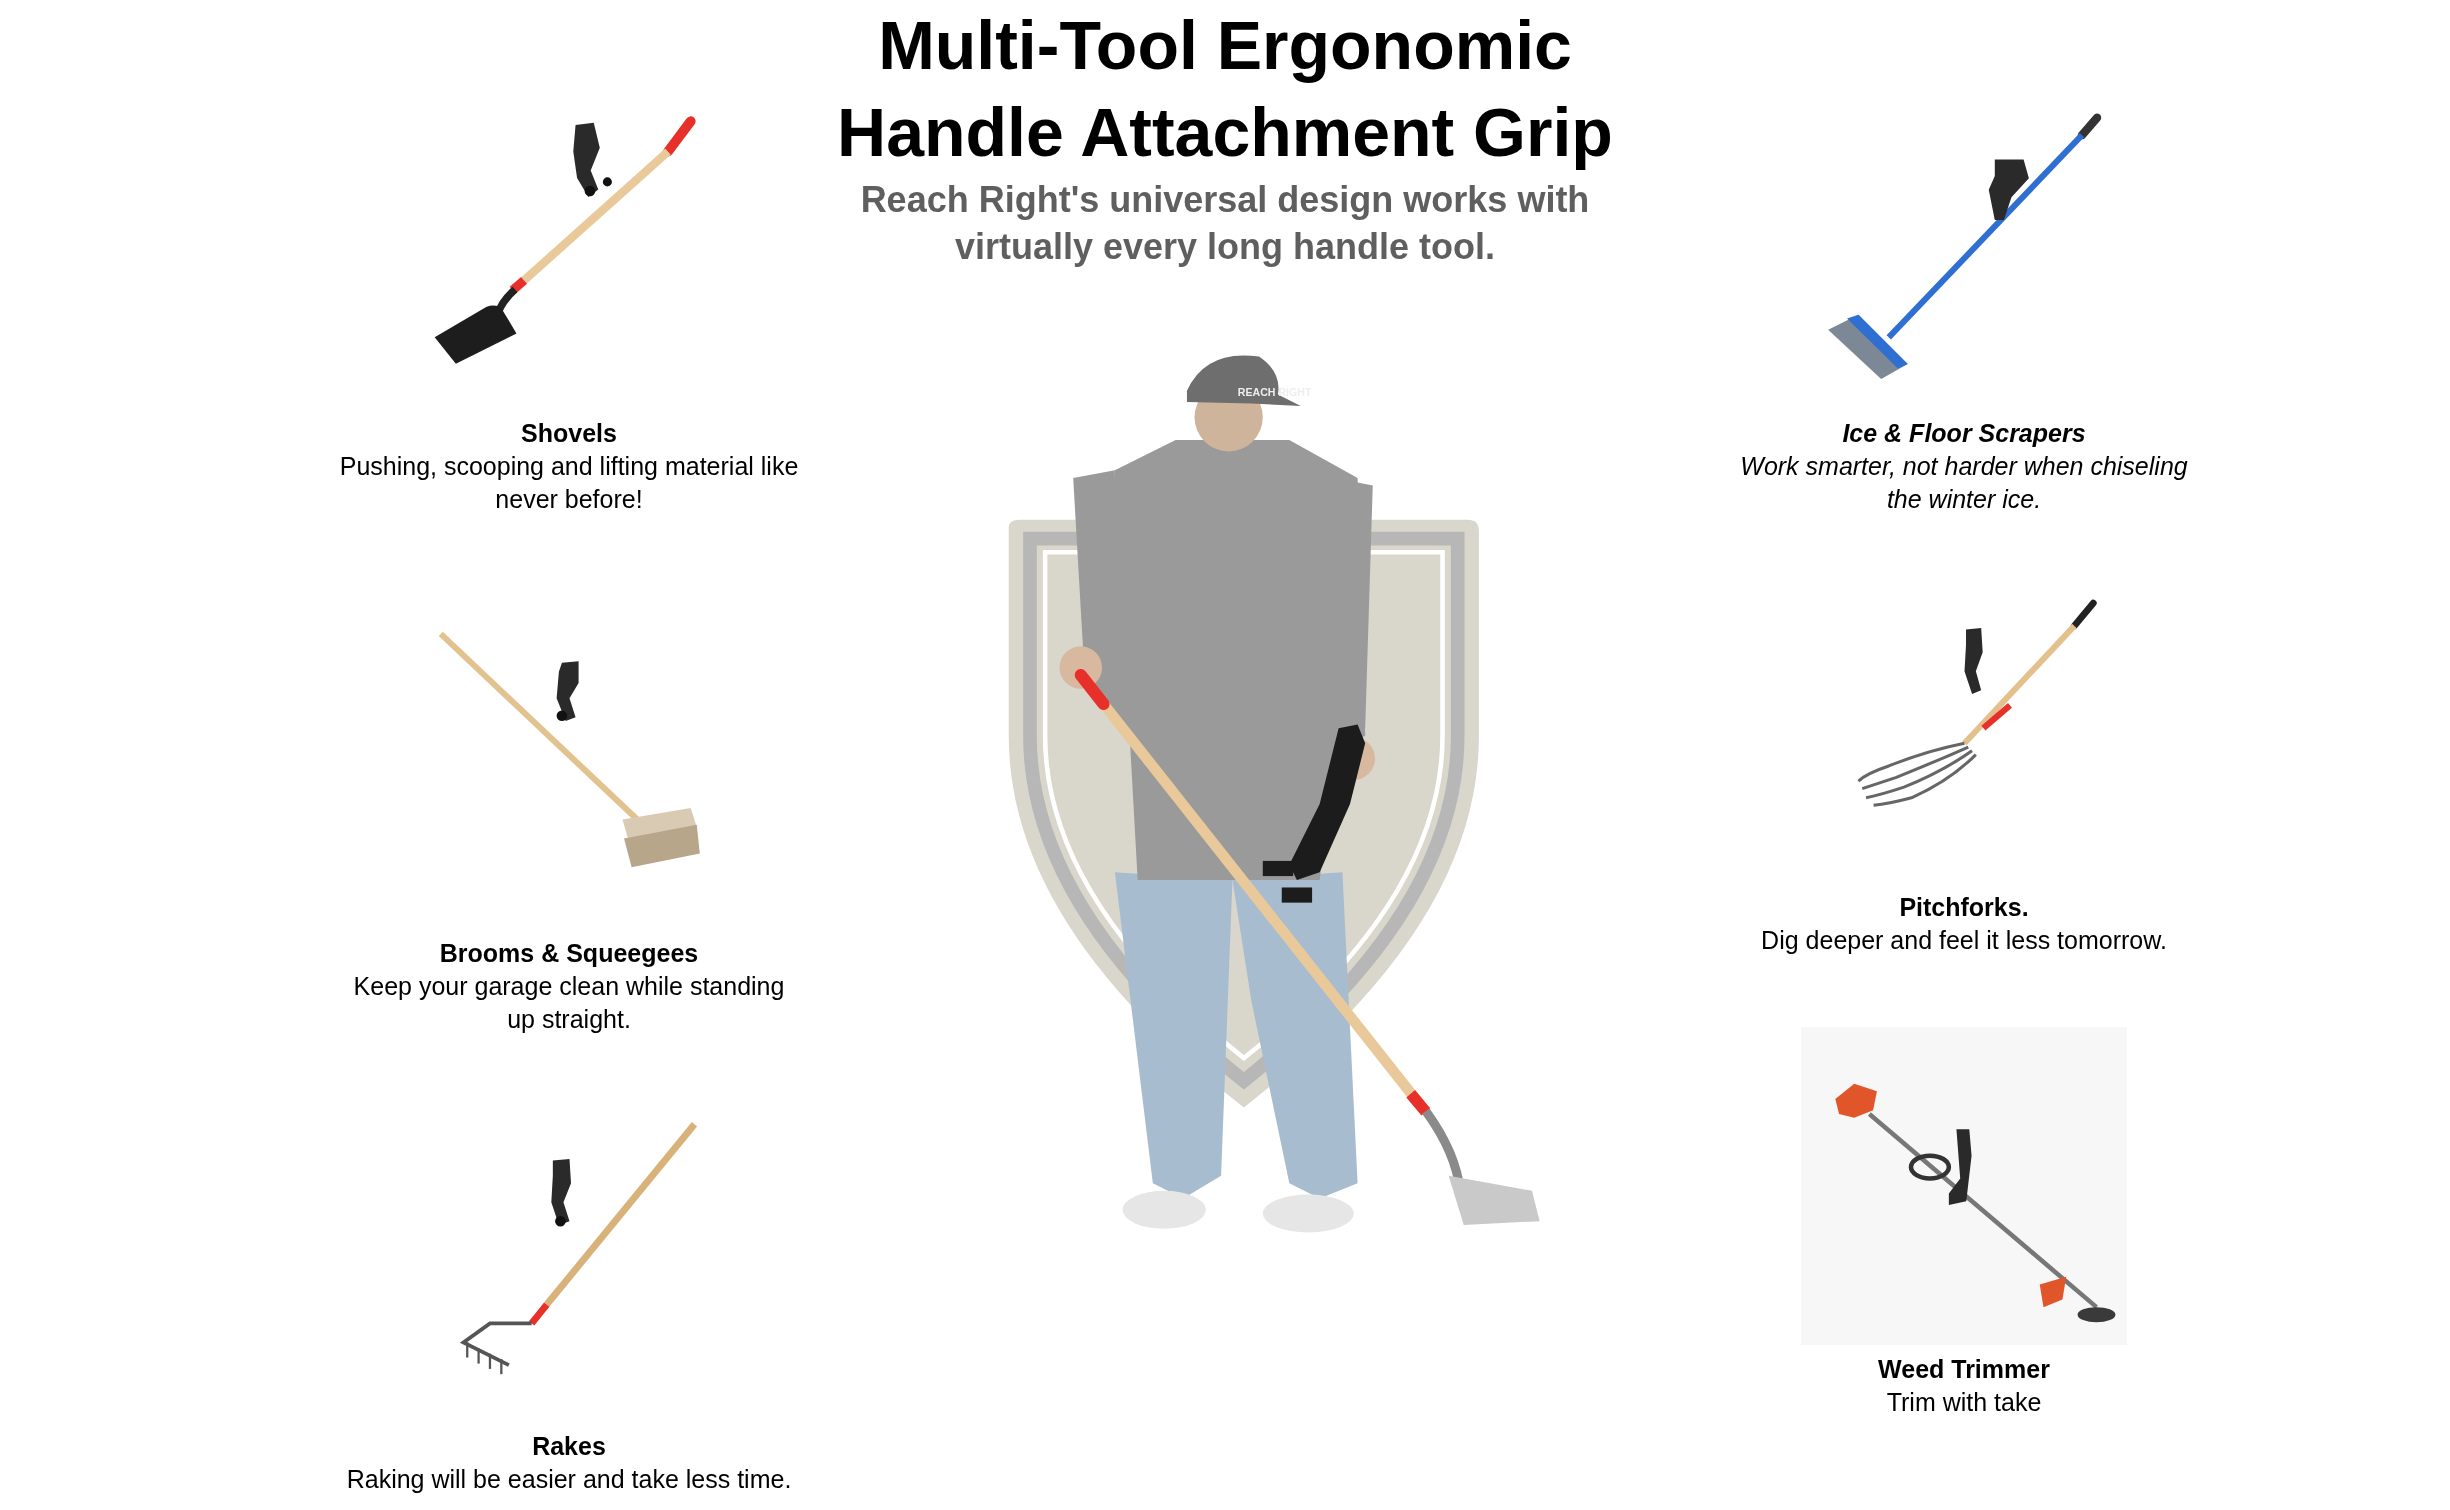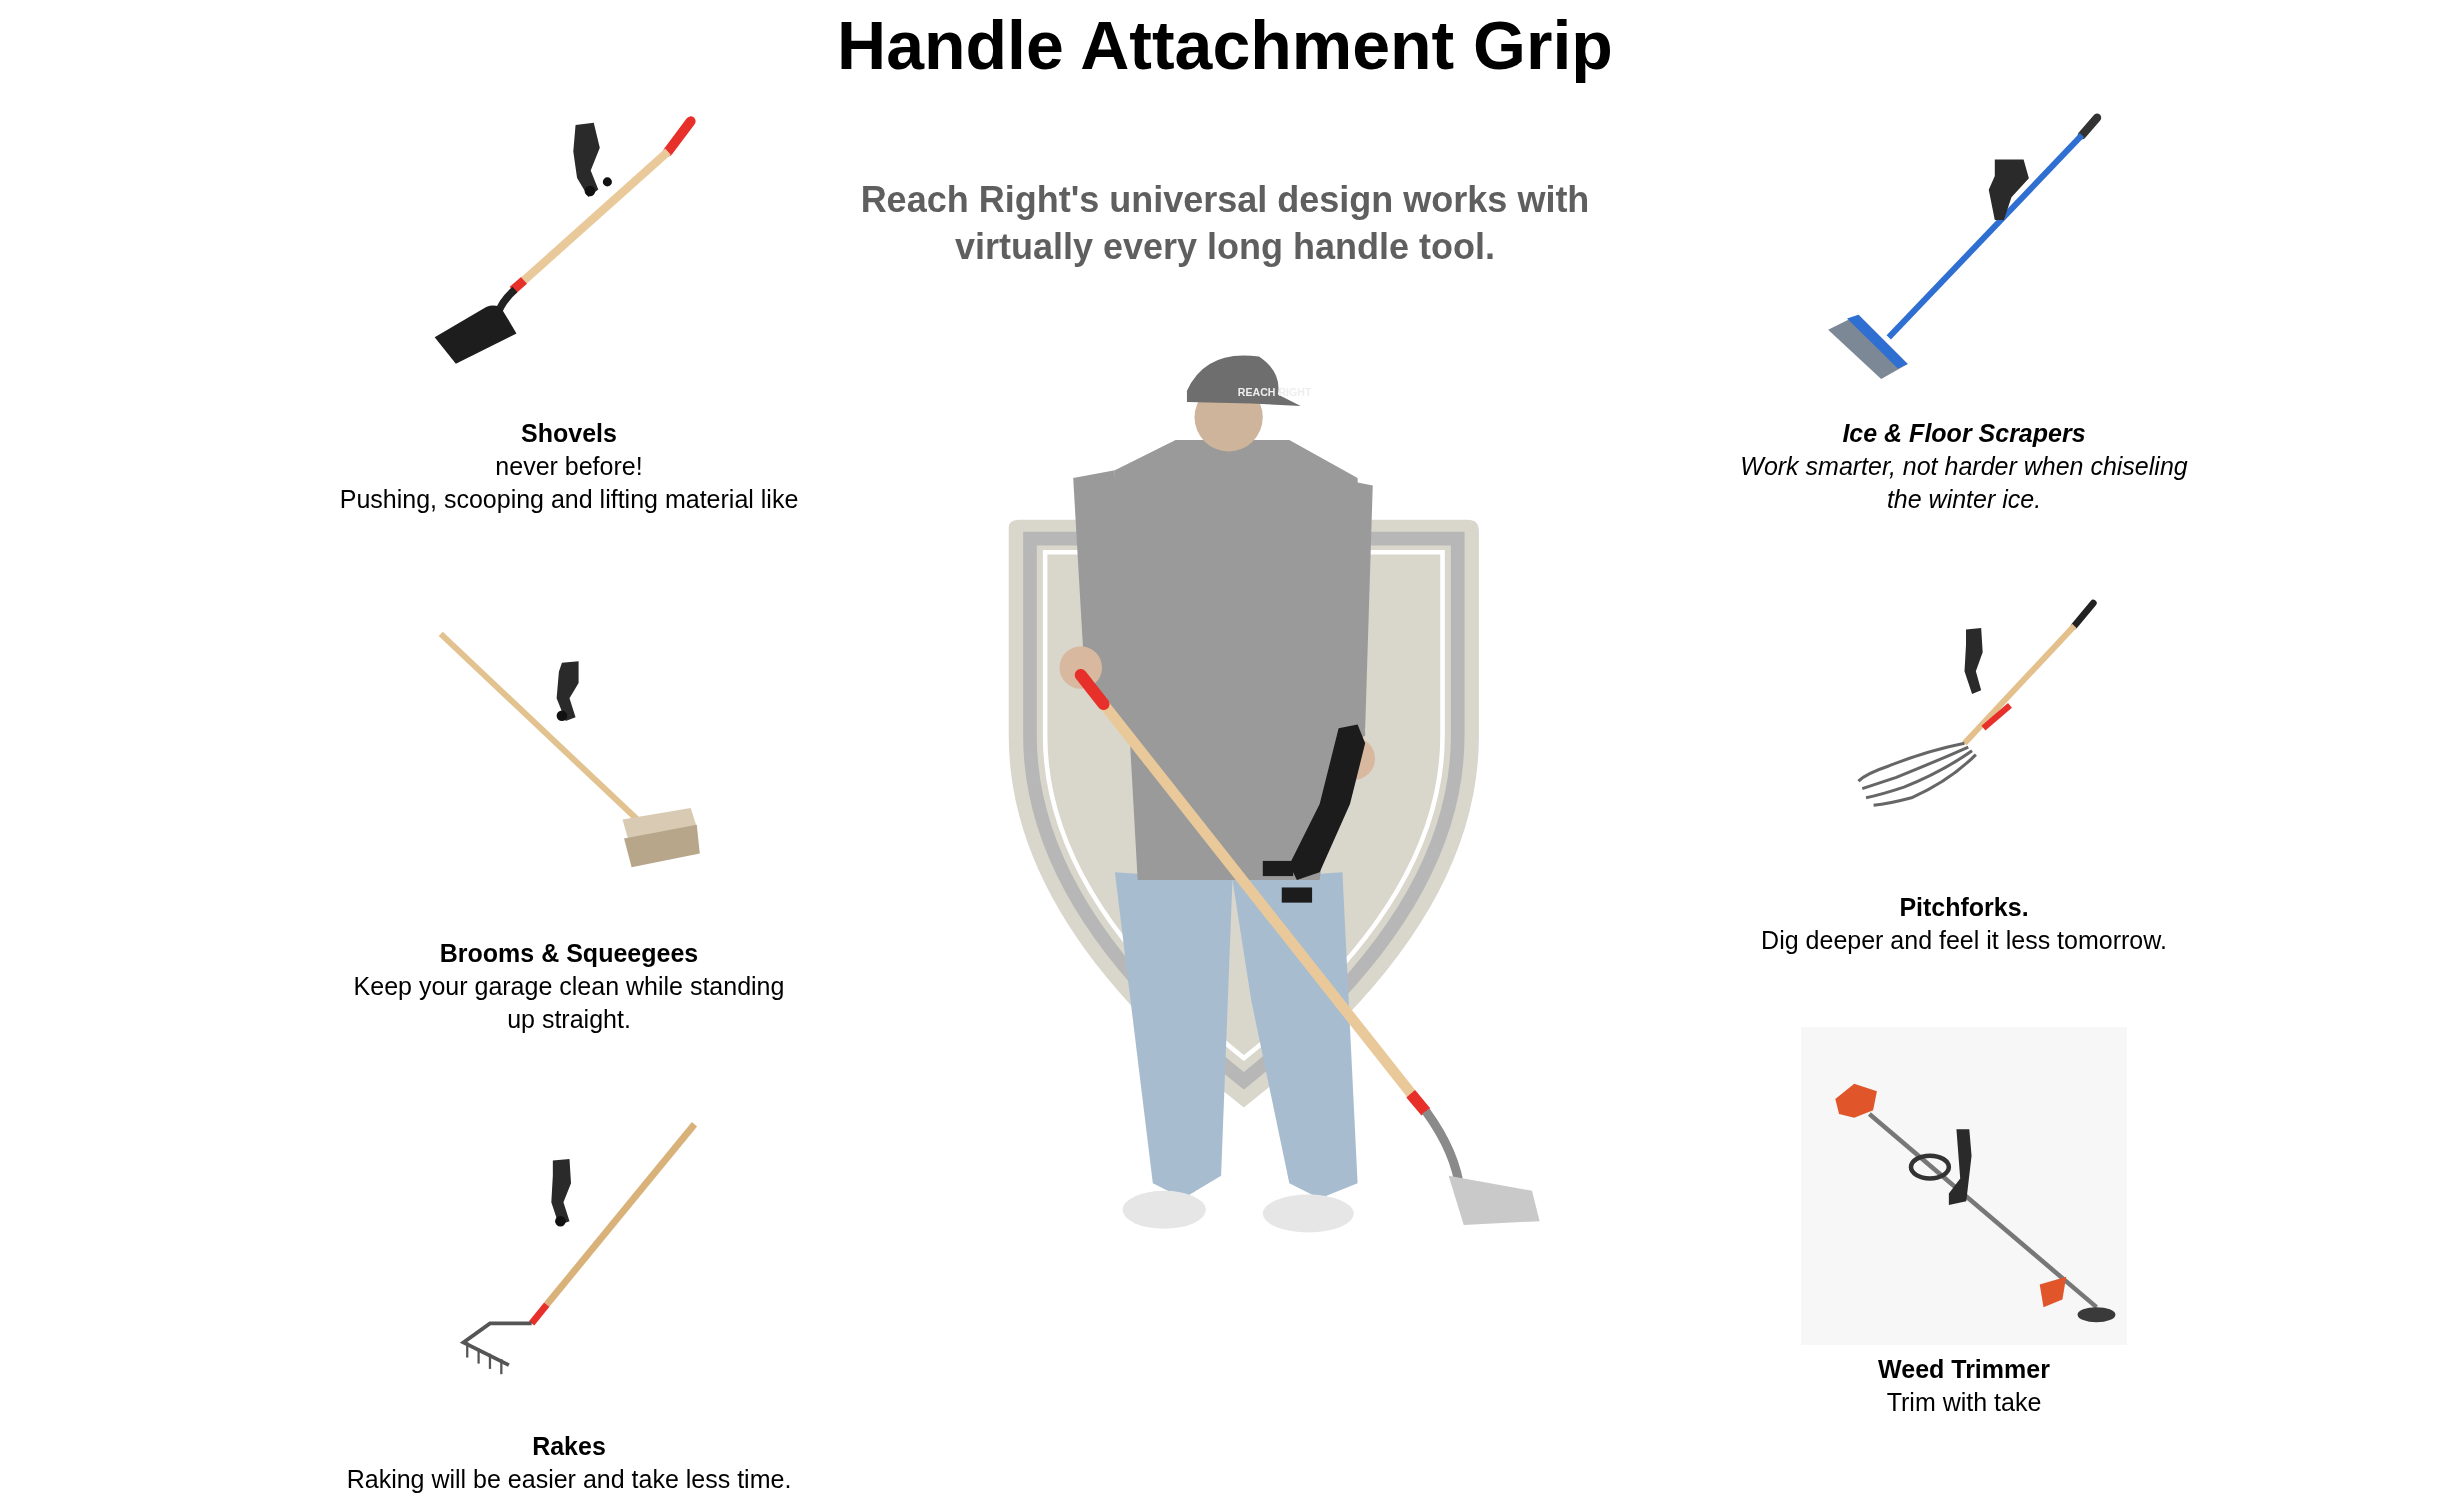--- a/index.html
+++ b/index.html
@@ -14,20 +14,21 @@
   .tool .img { position:relative; margin:0 auto; }
   .tool .label { font-weight:bold; font-size:25px; line-height:33px; }
   .tool .desc { font-size:25px; line-height:33px; }
   .hero { position:absolute; left:1001px; top:349px; width:607px; height:948px; }
   svg { display:block; }
 </style>
 </head>
 <body>
 
 <div class="title">
+  <div>Multi-Tool Ergonomic</div>
   <div>Handle Attachment Grip</div>
 </div>
 <div class="subtitle">
   <div>Reach Right's universal design works with</div>
   <div>virtually every long handle tool.</div>
 </div>
 
 <div class="tool" style="left:281px; top:106px;">
   <div class="img" style="width:303px;height:273px;">
     <svg width="303" height="273" viewBox="0 0 400 360">
@@ -35,22 +36,22 @@
       <line x1="330" y1="60" x2="140" y2="230" stroke="#e9c99a" stroke-width="11"></line>
       <line x1="140" y1="230" x2="125" y2="243" stroke="#e8302a" stroke-width="12"></line>
       <path d="M128 242 Q110 258 105 275" stroke="#222" stroke-width="10" fill="none"></path>
       <path d="M22 305 L90 265 Q105 260 112 270 L130 300 L50 340 Z" fill="#1d1d1d"></path>
       <path d="M208 25 L232 22 L240 55 L228 85 L238 110 L225 120 L210 95 L205 60 Z" fill="#2a2a2a"></path>
       <circle cx="227" cy="112" r="7" fill="#111"></circle>
       <circle cx="250" cy="100" r="6" fill="#111"></circle>
     </svg>
   </div>
   <div class="label" style="margin-top:38px;">Shovels</div>
+  <div class="desc">Pushing, scooping and lifting material like</div>
   <div class="desc">never before!</div>
-  <div class="desc">Pushing, scooping and lifting material like</div>
 </div>
 
 <div class="tool" style="left:281px; top:626px;">
   <div class="img" style="width:303px;height:243px;">
     <svg width="303" height="243" viewBox="0 0 400 320">
       <line x1="30" y1="10" x2="300" y2="265" stroke="#e2c28f" stroke-width="8"></line>
       <path d="M270 255 L360 240 L368 265 L280 290 Z" fill="#d9cbb3"></path>
       <path d="M272 280 L368 262 L372 300 L282 318 Z" fill="#b7a68a"></path>
       <path d="M190 48 L212 46 L212 75 L200 95 L208 120 L195 125 L183 95 L186 60 Z" fill="#2a2a2a"></path>
       <circle cx="190" cy="118" r="7" fill="#111"></circle>

